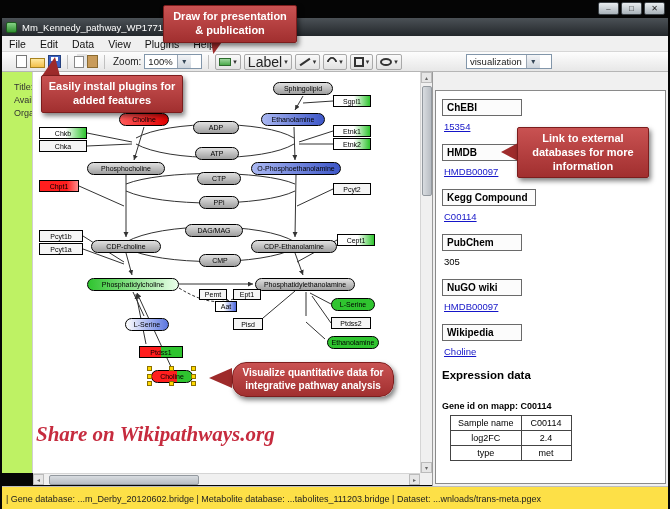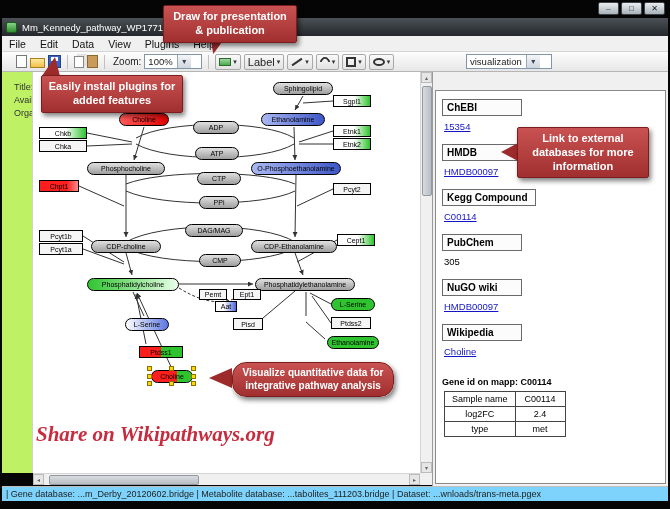--- a/index.html
+++ b/index.html
@@ -25,21 +25,21 @@
   .ico-new { width:11px; height:13px; background:#fff; border:1px solid #777; }
   .ico-open { width:15px; height:10px; background:linear-gradient(#ffe9a0,#f3c04a); border:1px solid #a8821f; margin-top:2px; }
   .ico-save { width:13px; height:13px; background:#3a62c4; border:1px solid #24407e; position:relative; }
   .ico-save::after { content:""; position:absolute; left:2px; top:1px; width:7px; height:4px; background:#fff; }
   .ico-copy { width:10px; height:12px; background:#fff; border:1px solid #888; box-shadow:3px -2px 0 0 #e3e3e3; }
   .ico-paste { width:11px; height:13px; background:#c89b5a; border:1px solid #8a6a30; }
   .zoom-label { margin-left:2px; }
   .combo { display:flex; align-items:center; border:1px solid #8296aa; background:#fff; height:15px; font-size:9.5px; padding-left:3px; white-space:nowrap; }
   .combo::after { content:"▾"; width:13px; align-self:stretch; background:linear-gradient(#f4f5f7,#cfd6de); border-left:1px solid #9aa6b4; display:flex; align-items:center; justify-content:center; font-size:8px; color:#345; margin-left:4px; }
   .zoom-combo { width:58px; }
-  .toolbtn { height:16px; border:1px solid #a9a9a9; background:linear-gradient(#fafafa,#e2e2e2); border-radius:2px; display:flex; align-items:center; padding:0 3px; gap:2px; font-size:11px; }
+  .toolbtn { height:16px; border:1px solid #a9a9a9; background:linear-gradient(#fafafa,#e2e2e2); border-radius:2px; display:flex; align-items:center; padding:0 3px; gap:2px; font-size:14px; }
   .toolbtn::after { content:"▾"; font-size:7px; color:#333; }
   .g-rect { width:12px; height:8px; background:linear-gradient(#9fd89f,#4aa94a); border:1px solid #2c6b2c; }
   .g-line { width:12px; height:2px; background:#333; transform:rotate(-35deg); }
   .g-arc { width:10px; height:10px; border:2px solid #333; border-radius:50%; border-bottom-color:transparent; border-left-color:transparent; transform:rotate(-45deg); }
   .g-shape { width:10px; height:10px; border:2px solid #333; }
   .g-oval { width:12px; height:8px; border:2px solid #333; border-radius:50%; }
   .vis-combo { position:absolute; left:428px; top:2px; width:86px;margin-left:36px; }
 
   
   .leftinfo { left:2px; top:72px; width:31px; height:401px; background:#bef264; border-right:1px solid #d0d0d0; font-size:9px; color:#333; padding:10px 12px; overflow:hidden; }
@@ -75,25 +75,25 @@
   .tabs { position:absolute; left:2px; top:2px; right:2px; height:16px; display:flex; align-items:flex-end; font-size:9px; color:#222; }
   .tab { border:1px solid #8a8a8a; border-bottom:none; background:linear-gradient(#f8f8f8,#dcdcdc); padding:2px 5px 2px 5px; margin-right:1px; border-radius:2px 2px 0 0; white-space:nowrap; }
   .tab.active { background:#fff; padding-top:3px; font-weight:bold; }
   .panel-body { position:absolute; left:2px; top:18px; right:2px; bottom:2px; background:#fff; border:1px solid #8a8a8a; padding:8px 6px; overflow:hidden; font-size:9.5px; }
   .bp-header { border:1px solid #6a6a6a; background:#fcfcfc; font-weight:bold; font-size:10px; padding:2px 4px; width:80px; margin-bottom:5px; white-space:nowrap; }
   .bp-header.wide { width:94px; }
   .bp-link { display:block; color:#1515c8; text-decoration:underline; font-size:9.5px; margin:0 0 12px 2px; }
   .bp-plain { display:block; color:#000; font-size:9.5px; margin:0 0 12px 2px; }
   .exp-title { font-weight:bold; font-size:11.5px; margin-top:2px; }
   .exp-geneid { font-weight:bold; font-size:9px; margin:20px 0 4px 0; }
-  table.exp { border-collapse:collapse; margin-left:2px; }
+  table.exp { border-collapse:collapse; margin-left:8px; }
   table.exp td { border:1px solid #444; font-size:9px; padding:2px 7px; text-align:center; min-width:50px; height:13px; }
 
   
-  .statusbar { left:2px; top:486px; right:2px; height:15px; background:#7dd3fc; border-top:1px solid #bdbdbd; font-size:9px; color:#222; display:flex; align-items:center; padding-left:4px; white-space:nowrap; overflow:hidden; }
+  .statusbar { left:2px; top:486px; right:2px; height:24px; background:#fde047; border-top:1px solid #bdbdbd; font-size:9px; color:#222; display:flex; align-items:center; padding-left:4px; white-space:nowrap; overflow:hidden; }
 
   
   .callout { position:absolute; z-index:50; background:linear-gradient(180deg,#c95252,#a12f2f); border:1px solid #7c1d1d; color:#fff; font-weight:bold; font-size:11px; line-height:1.25; text-align:center; padding:4px 6px; border-radius:2px; box-shadow:2px 3px 5px rgba(0,0,0,.5); }
   .callout.small { font-size:10px;border-radius:14px; }
   .co-arrow { position:absolute; z-index:49; width:0; height:0; }
   .arr-down { border-left:9px solid transparent; border-right:9px solid transparent; border-top:20px solid #9e2b2b; transform:skewX(-15deg); }
   .arr-up { border-left:9px solid transparent; border-right:9px solid transparent; border-bottom:19px solid #9e2b2b; transform:skewX(-12deg); }
   .arr-left { border-top:9px solid transparent; border-bottom:9px solid transparent; border-right:17px solid #9e2b2b; }
   .arr-left.big { border-top-width:10px; border-bottom-width:10px; border-right-width:23px; }
   .share { position:absolute; z-index:50; left:36px; top:422px; font-family:"Liberation Serif",serif; font-style:italic; font-weight:bold; font-size:21px; color:#c62b3e; }
@@ -268,20 +268,21 @@
     <div class="bp-header">HMDB</div>
     <a class="bp-link">HMDB00097</a>
     <div class="bp-header wide">Kegg Compound</div>
     <a class="bp-link">C00114</a>
     <div class="bp-header">PubChem</div>
     <span class="bp-plain">305</span>
     <div class="bp-header">NuGO wiki</div>
     <a class="bp-link">HMDB00097</a>
     <div class="bp-header">Wikipedia</div>
     <a class="bp-link">Choline</a>
+    <div class="exp-title">Expression data</div>
     <div class="exp-geneid">Gene id on mapp: C00114</div>
     <table class="exp">
       <tbody>
           <tr>
         <td>Sample name</td>
         <td>C00114</td>
       </tr>
       <tr>
         <td>log2FC</td>
         <td>2.4</td>

